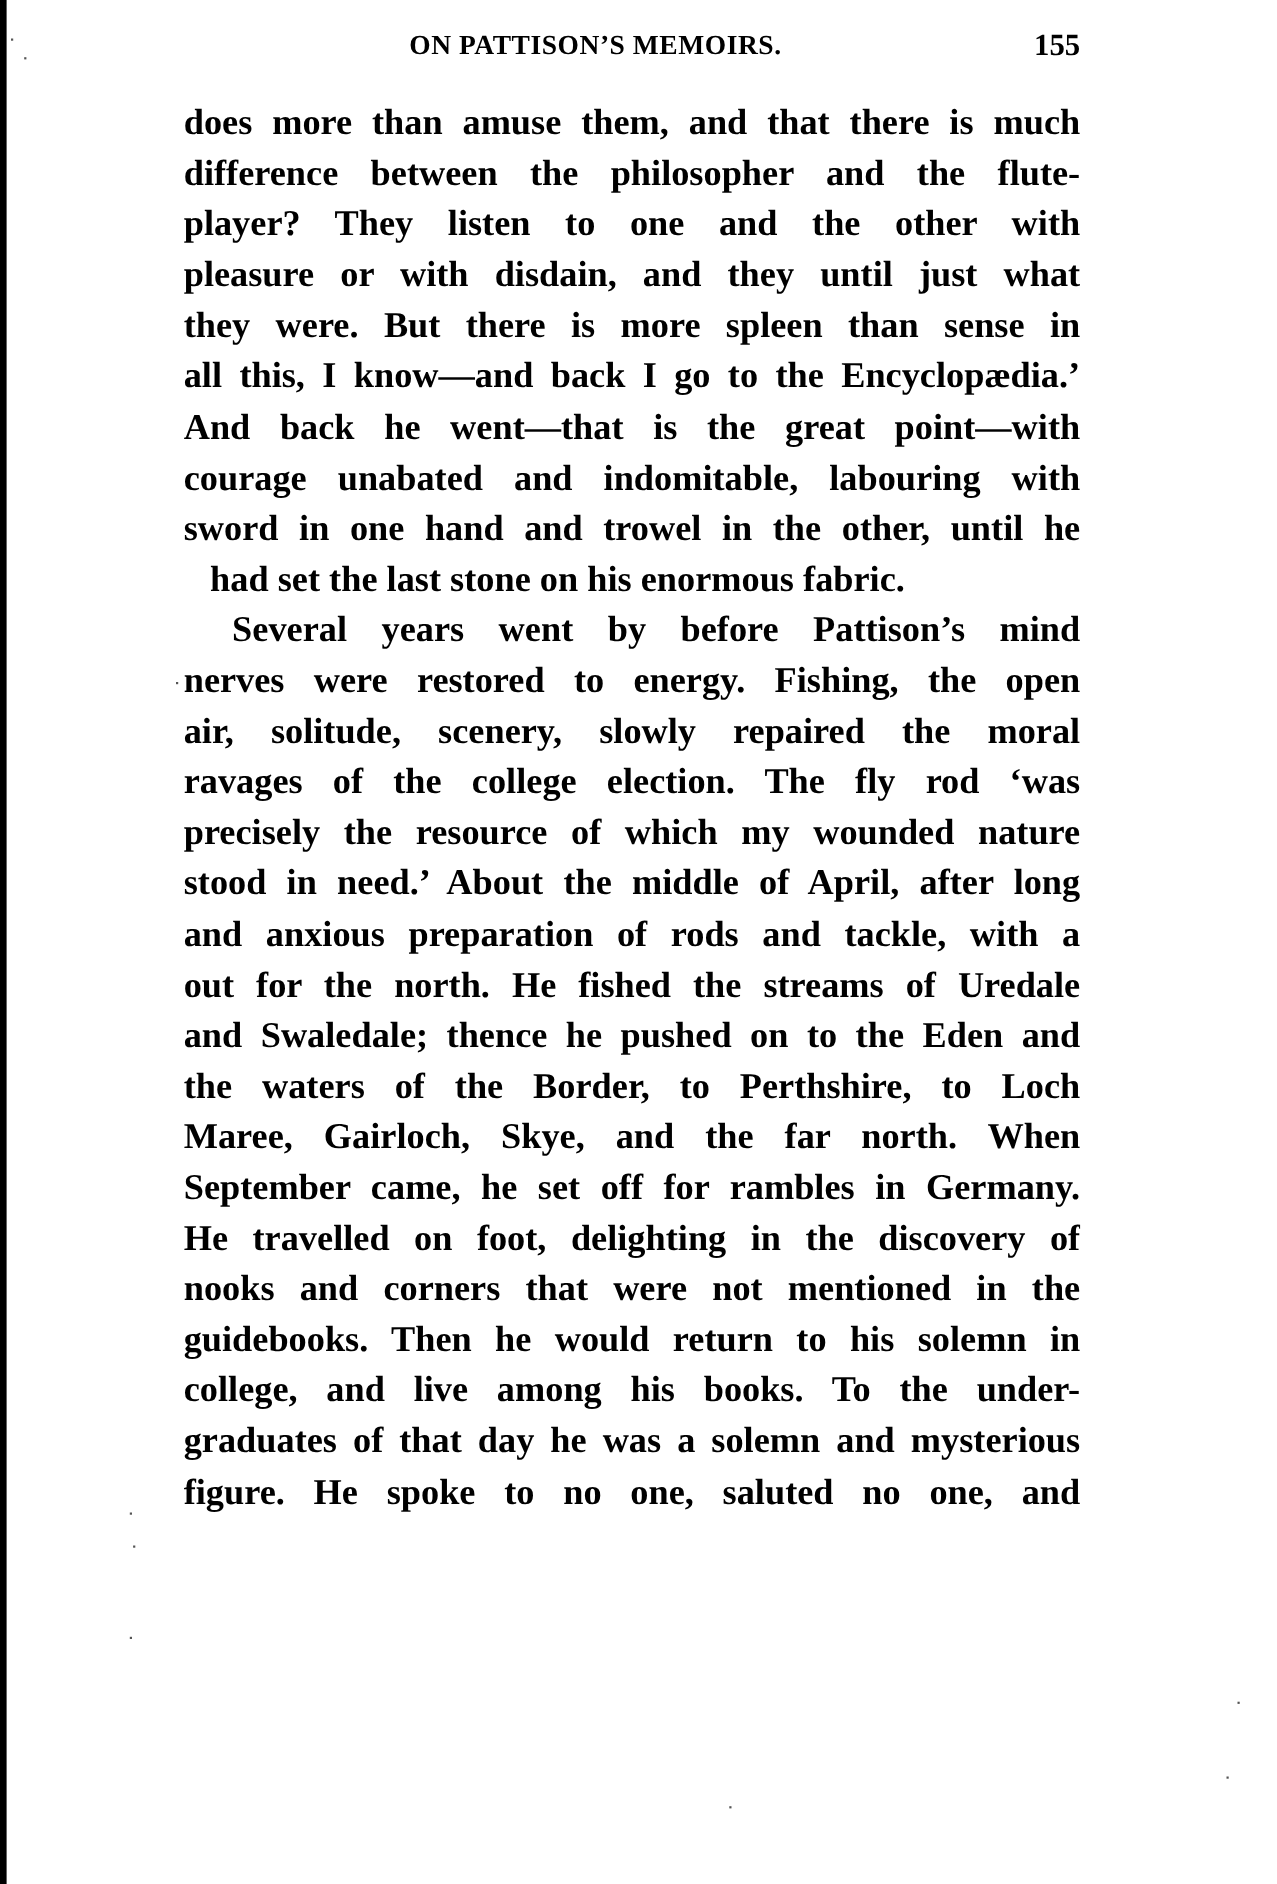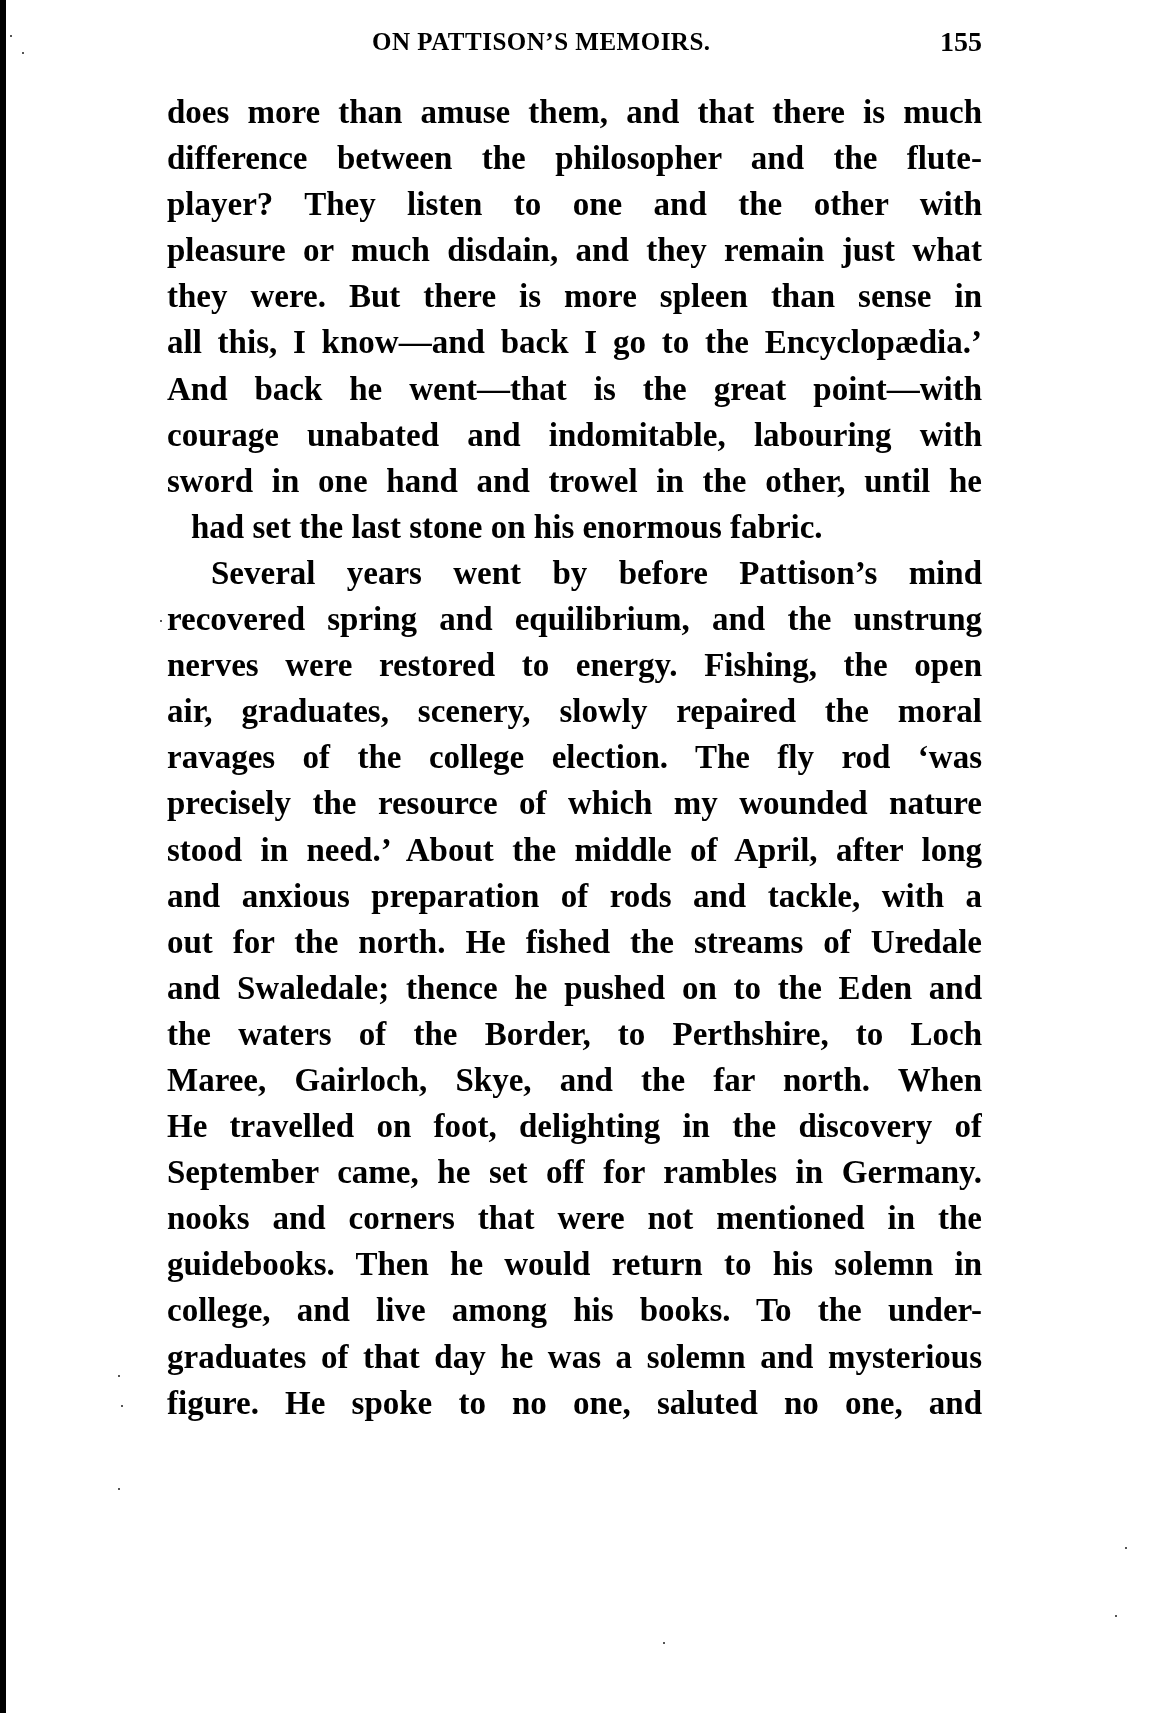--- a/index.html
+++ b/index.html
@@ -86,44 +86,43 @@
   <span class="running-title">ON PATTISON’S MEMOIRS.</span>
   <span class="page-number">155</span>
 </header>
 
 <main class="body-text">
 
   <div>
     <div class="line">does more than amuse them, and that there is much</div>
     <div class="line">difference between the philosopher and the flute-</div>
     <div class="line">player? They listen to one and the other with</div>
-    <div class="line">pleasure or much disdain, and they remain just what</div>
+    <div class="line">pleasure or with disdain, and they until just what</div>
     <div class="line">they were.  But there is more spleen than sense in</div>
     <div class="line">all this, I know—and back I go to the Encyclopædia.’</div>
     <div class="line">And back he went—that is the great point—with</div>
     <div class="line">courage unabated and indomitable, labouring with</div>
     <div class="line">sword in one hand and trowel in the other, until he</div>
     <div class="line last">had set the last stone on his enormous fabric.</div>
   </div>
 
   <div>
     <div class="line indent">Several years went by before Pattison’s mind</div>
-    <div class="line">recovered spring and equilibrium, and the unstrung</div>
     <div class="line">nerves were restored to energy.  Fishing, the open</div>
-    <div class="line">air, graduates, scenery, slowly repaired the moral</div>
+    <div class="line">air, solitude, scenery, slowly repaired the moral</div>
     <div class="line">ravages of the college election.  The fly rod ‘was</div>
     <div class="line">precisely the resource of which my wounded nature</div>
     <div class="line">stood in need.’  About the middle of April, after long</div>
     <div class="line">and anxious preparation of rods and tackle, with a</div>
     <div class="line">out for the north.  He fished the streams of Uredale</div>
     <div class="line">and Swaledale; thence he pushed on to the Eden and</div>
     <div class="line">the waters of the Border, to Perthshire, to Loch</div>
     <div class="line">Maree, Gairloch, Skye, and the far north.  When</div>
+    <div class="line">September came, he set off for rambles in Germany.</div>
     <div class="line">He travelled on foot, delighting in the discovery of</div>
-    <div class="line">September came, he set off for rambles in Germany.</div>
     <div class="line">nooks and corners that were not mentioned in the</div>
     <div class="line">guidebooks.  Then he would return to his solemn in</div>
     <div class="line">college, and live among his books.  To the under-</div>
     <div class="line">graduates of that day he was a solemn and mysterious</div>
     <div class="line">figure.  He spoke to no one, saluted no one, and</div>
   </div>
 </main>
 
 <div class="speck" style="left:10px;top:35px"></div>
 <div class="speck" style="left:22px;top:52px"></div>

